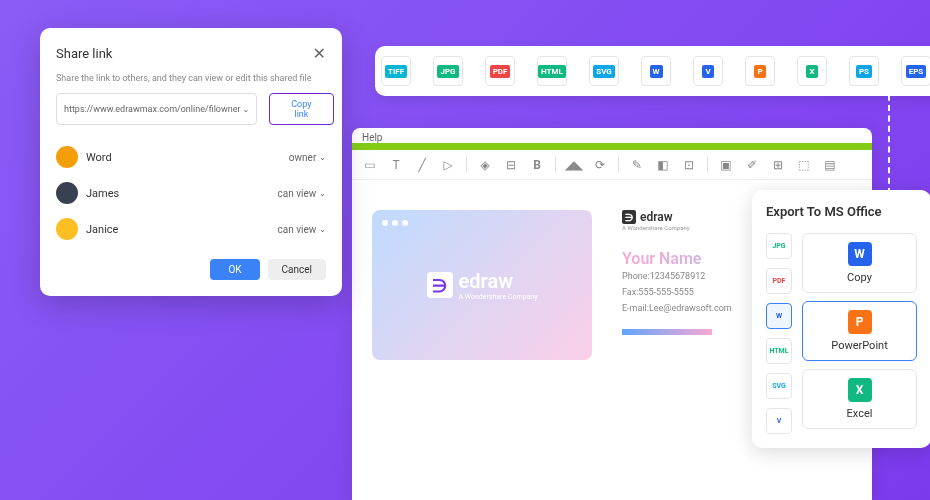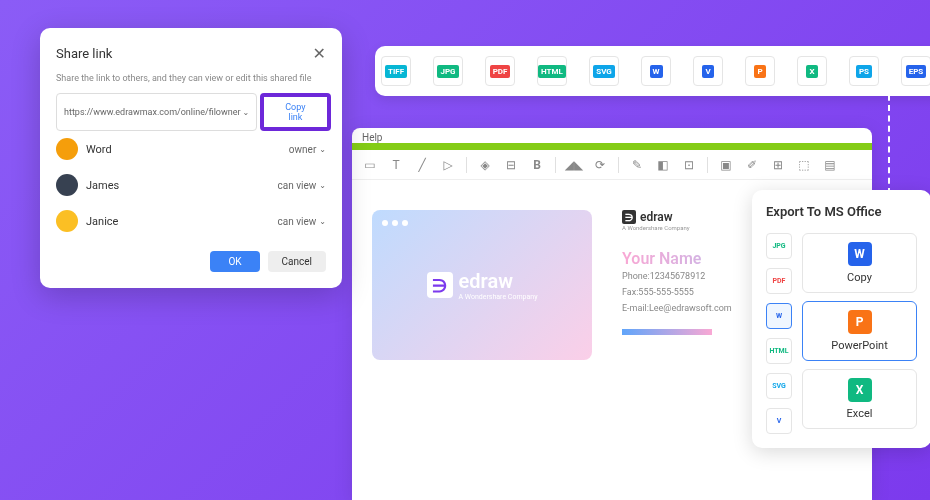--- a/index.html
+++ b/index.html
@@ -39,24 +39,24 @@
 .mini-fmt{width:26px;height:26px;border:1px solid #e5e5e5;border-radius:4px;display:flex;align-items:center;justify-content:center;font-size:7px;font-weight:700}
 .mini-fmt.selected{background:#eff6ff;border-color:#3b82f6}
 .export-opt{border:1px solid #e5e5e5;border-radius:6px;padding:8px;display:flex;flex-direction:column;align-items:center;gap:5px;font-size:11px;color:#333}
 .export-opt.selected{border-color:#3b82f6}
 .export-opt-icon{width:24px;height:24px;border-radius:4px;display:flex;align-items:center;justify-content:center;color:#fff;font-weight:700;font-size:12px}
 .share-dialog{position:absolute;top:28px;left:40px;width:302px;background:#fff;border-radius:10px;padding:16px;box-shadow:0 8px 30px rgba(0,0,0,0.2)}
 .share-header{display:flex;justify-content:space-between;align-items:center;margin-bottom:10px}
 .share-title{font-size:13px;font-weight:400;color:#333}
 .close-x{font-size:16px;color:#666;cursor:pointer}
 .share-desc{font-size:9px;color:#888;margin-bottom:10px}
-.link-row{display:flex;gap:3px;}
+.link-row{display:flex;gap:12px;margin-bottom:14px}
 .link-input{flex:1;border:1px solid #ddd;border-radius:4px;padding:5px 7px;font-size:9px;color:#666;display:flex;align-items:center;justify-content:space-between}
 .link-drop{font-size:9px;color:#666;display:flex;align-items:center;gap:2px}
-.copy-btn{border:4px solid #6d28d9;color:#3b82f6;background:#fff;border-radius:4px;padding:5px 21px;font-size:9px}
+.copy-btn{border:1px solid #6d28d9;color:#3b82f6;background:#fff;border-radius:4px;padding:5px 21px;font-size:9px}
 .user-row{display:flex;align-items:center;justify-content:space-between;padding:7px 0}
 .user-left{display:flex;align-items:center;gap:8px}
 .avatar{width:22px;height:22px;border-radius:50%}
 .user-name{font-size:11px;color:#333}
 .user-role{font-size:10px;color:#666;display:flex;align-items:center;gap:3px}
 .dialog-actions{display:flex;justify-content:flex-end;gap:8px;margin-top:12px}
 .btn-ok{background:#3b82f6;color:#fff;border:none;border-radius:4px;padding:5px 18px;font-size:10px}
 .btn-cancel{background:#eee;color:#333;border:none;border-radius:4px;padding:5px 14px;font-size:10px}
 .chev{font-size:8px}
 </style>

